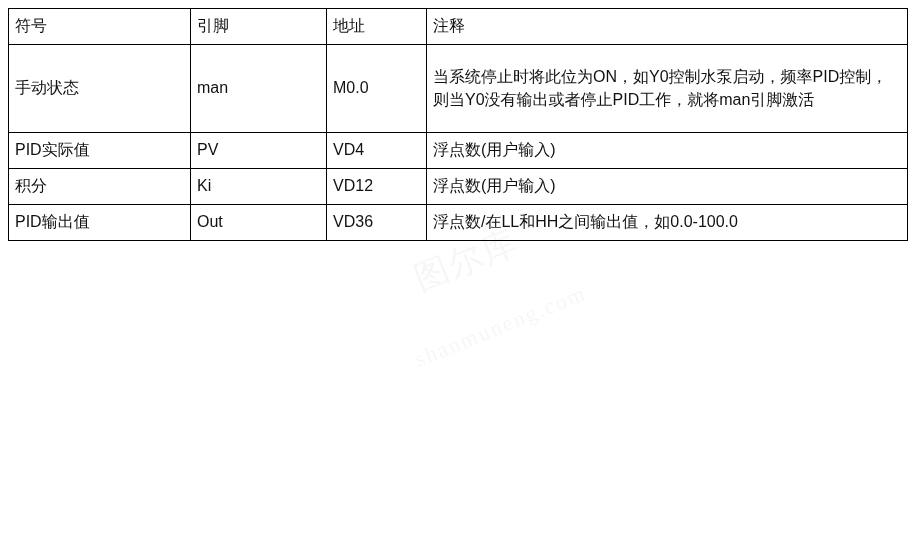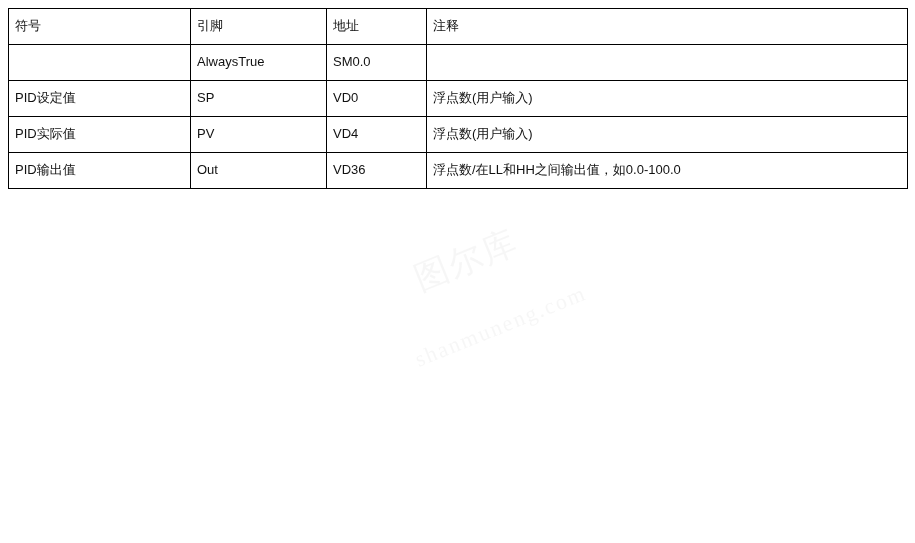--- a/index.html
+++ b/index.html
@@ -49,21 +49,21 @@
     left: 8px;
     top: 8px;
     width: 899px;
     border-collapse: collapse;
     table-layout: fixed;
     z-index: 10;
     background: transparent;
   }
   table.pid td {
     border: 1px solid #000000;
-    font-size: 13px;
+    font-size: 16px;
     color: #111111;
     line-height: 1.45;
     padding: 4px 6px 5px 6px;
     vertical-align: middle;
     word-break: break-all;
     background: transparent;
   }
   col.c1 { width: 182px; }
   col.c2 { width: 136px; }
   col.c3 { width: 100px; }
@@ -91,43 +91,43 @@
     </colgroup>
     <tbody>
       <tr class="r-normal">
         <td>符号</td>
         <td>引脚</td>
         <td>地址</td>
         <td>注释</td>
       </tr>
 
 
-      <tr class="r-normal">
-        <td class="cell-empty"></td>
-        <td>AlwaysTrue</td>
-        <td>SM0.0</td>
-        <td class="cell-empty"></td>
+
+      <tr class="rowtall">
+        <td>手动状态</td>
+        <td>man</td>
+        <td>M0.0</td>
+        <td>当系统停止时将此位为ON，如Y0控制水泵启动，频率PID控制，则当Y0没有输出或者停止PID工作，就将man引脚激活</td>
       </tr>
 
-
-      <tr class="r-normal">
-        <td>PID设定值</td>
-        <td>SP</td>
-        <td>VD0</td>
-        <td>浮点数(用户输入)</td>
-      </tr>
 
       <tr class="r-normal">
         <td>PID实际值</td>
         <td>PV</td>
         <td>VD4</td>
         <td>浮点数(用户输入)</td>
       </tr>
 
 
+      <tr class="r-normal">
+        <td>积分</td>
+        <td>Ki</td>
+        <td>VD12</td>
+        <td>浮点数(用户输入)</td>
+      </tr>
 
 
 
 
 
 
       <tr class="r-normal">
         <td>PID输出值</td>
         <td>Out</td>
         <td>VD36</td>

